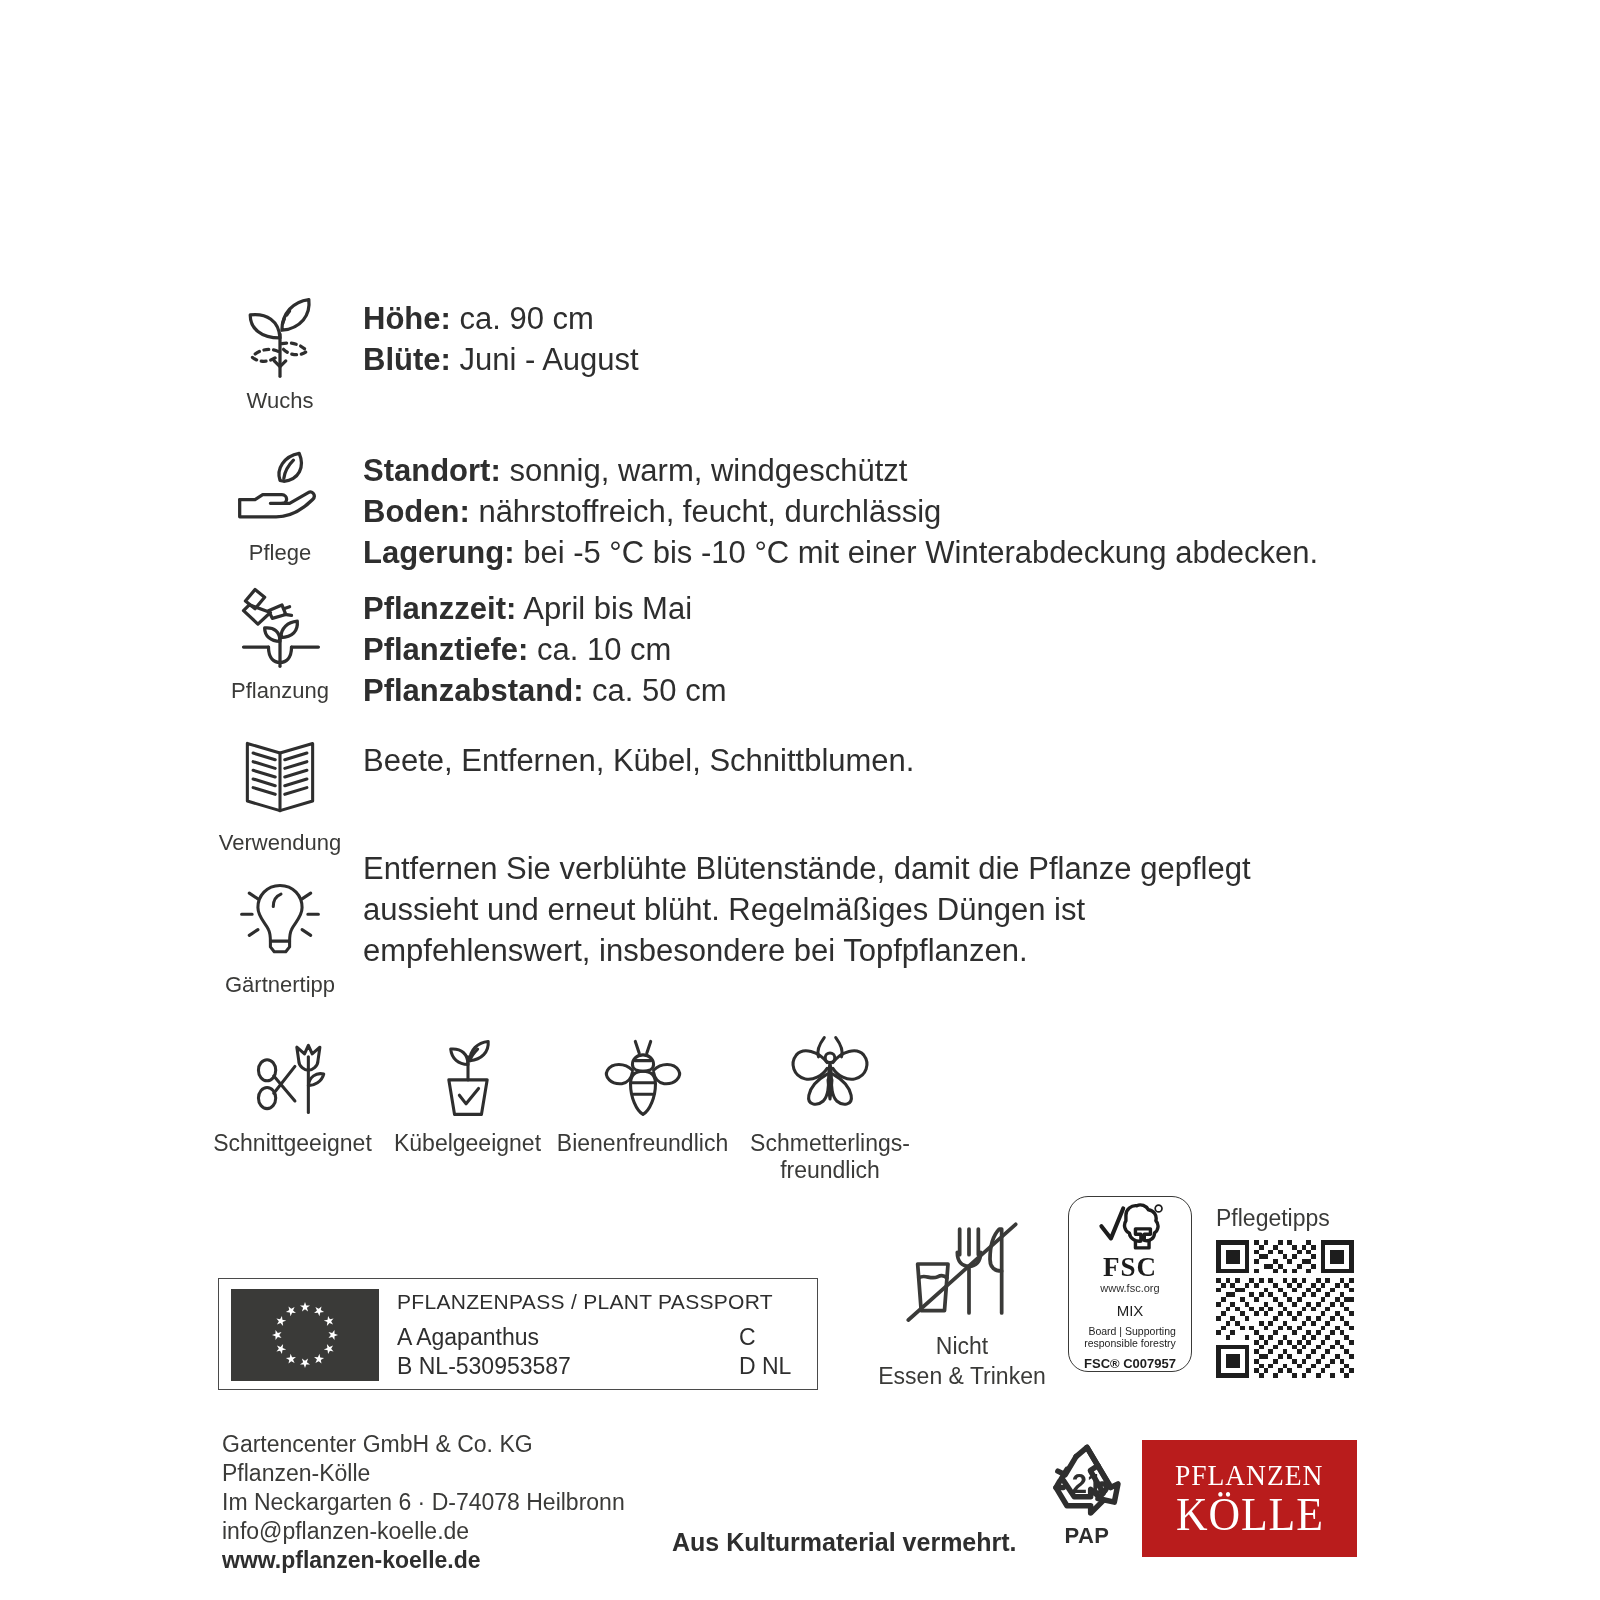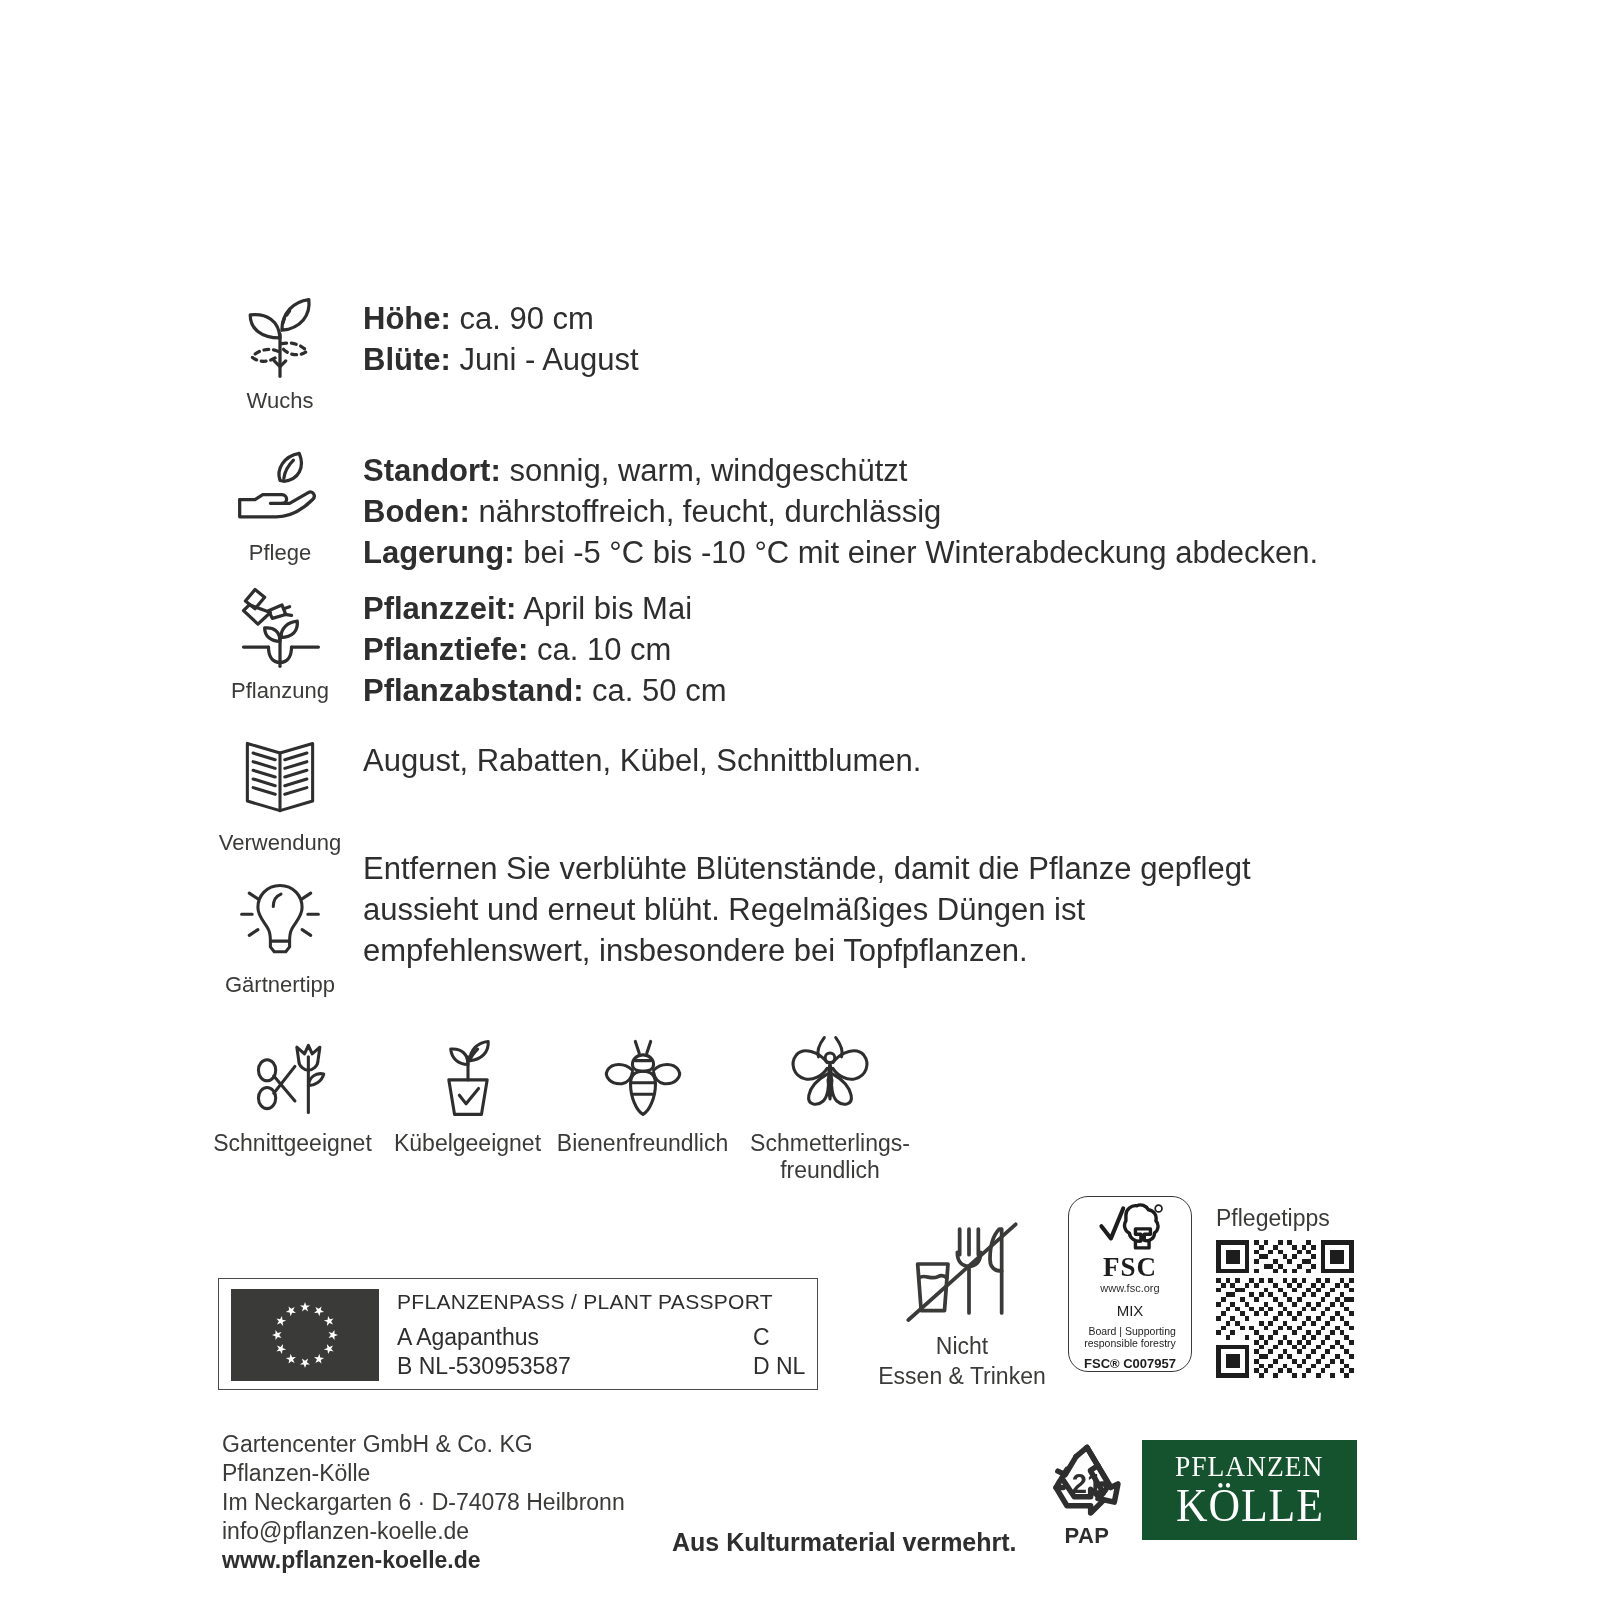--- a/index.html
+++ b/index.html
@@ -65,21 +65,21 @@
   .passport{
     position:absolute;left:218px;top:1278px;width:600px;height:112px;
     border:1.5px solid #4a4a4a;box-sizing:border-box;
     display:flex;align-items:stretch;
   }
   .eu-flag{
     width:148px;margin:10px 0 10px 12px;background:#3a3a38;position:relative;flex:0 0 148px;
   }
   .passport-text{flex:1;padding:10px 14px 8px 18px;position:relative;}
   .pp-head{font-size:21px;line-height:25px;color:#2e2e2e;letter-spacing:.3px;}
-  .pp-rows{position:absolute;left:18px;right:4px;bottom:8px;}
+  .pp-rows{position:absolute;left:18px;right:18px;bottom:8px;}
   .pp-row{display:flex;justify-content:space-between;font-size:23px;line-height:29px;color:#2e2e2e;}
   .pp-right{min-width:60px;text-align:left;}
 
   
   .address{position:absolute;left:222px;top:1430px;}
   .address div{font-size:23px;line-height:29px;color:#3a3a38;}
   .address div.bold{font-weight:700;color:#2e2e2e;}
 
   
   .kultur{
@@ -104,22 +104,22 @@
 
   .qrwrap{position:absolute;left:1216px;top:1204px;width:140px;text-align:left;}
   .qr-caption{font-size:23px;line-height:28px;color:#3a3a38;margin-bottom:8px;}
   .qr{width:138px;height:138px;display:block;}
 
   .pap{position:absolute;left:1034px;top:1442px;width:106px;text-align:center;}
   .pap-icon{width:92px;height:82px;display:block;margin:0 auto;}
   .pap-label{font-size:22px;line-height:24px;font-weight:700;color:#2e2e2e;letter-spacing:.5px;}
 
   .brand{
-    position:absolute;left:1142px;top:1440px;width:215px;height:100px;
-    background:#14532d;display:flex;flex-direction:column;
+    position:absolute;left:1142px;top:1440px;width:215px;height:117px;
+    background:#b91c1c;display:flex;flex-direction:column;
     align-items:center;justify-content:center;
   }
   .brand-l1{
     font-family:"Liberation Serif",serif;color:#fff;font-size:29px;line-height:32px;
     letter-spacing:1px;transform:scaleX(.95);
   }
   .brand-l2{
     font-family:"Liberation Serif",serif;color:#fff;font-size:46px;line-height:48px;
     letter-spacing:1px;transform:scaleX(.95);
   }
@@ -192,21 +192,21 @@
     <div class="icon-col">
       <svg class="icon-box" viewBox="0 0 100 100" fill="none" stroke="#2e2e2e" stroke-width="3.2" stroke-linecap="round" stroke-linejoin="round">
         <path d="M50 24 L50 84"></path>
         <path d="M50 24 L16 14 L16 74 L50 84 L84 74 L84 14 Z"></path>
         <path d="M22 24 L45 31 M22 33 L45 40 M22 42 L45 49 M22 51 L45 58 M22 60 L45 67"></path>
         <path d="M78 24 L55 31 M78 33 L55 40 M78 42 L55 49 M78 51 L55 58 M78 60 L55 67"></path>
       </svg>
       <div class="icon-caption">Verwendung</div>
     </div>
     <div class="text-col">
-      <div class="para">August, Rabatten, Kübel, Schnittblumen.</div>
+      <div class="para">Beete, Entfernen, Kübel, Schnittblumen.</div>
     </div>
   </div>
 
   <div class="info-row" style="left:205px;top:848px;">
     <div class="icon-col" style="padding-top:24px;">
       <svg class="icon-box" viewBox="0 0 100 100" fill="none" stroke="#2e2e2e" stroke-width="3.2" stroke-linecap="round" stroke-linejoin="round">
         <path d="M50 14 C36 14 27 25 27 37 C27 47 35 53 38 60 C40 64 40 68 40 72 L60 72 C60 68 60 64 62 60 C65 53 73 47 73 37 C73 25 64 14 50 14 Z"></path>
         <path d="M40 72 L40 78 L44 83 L56 83 L60 78 L60 72"></path>
         <path d="M43 36 C43 29 46 25 51 23"></path>
         <path d="M18 22 L27 28 M10 44 L21 44 M18 66 L27 60"></path>

